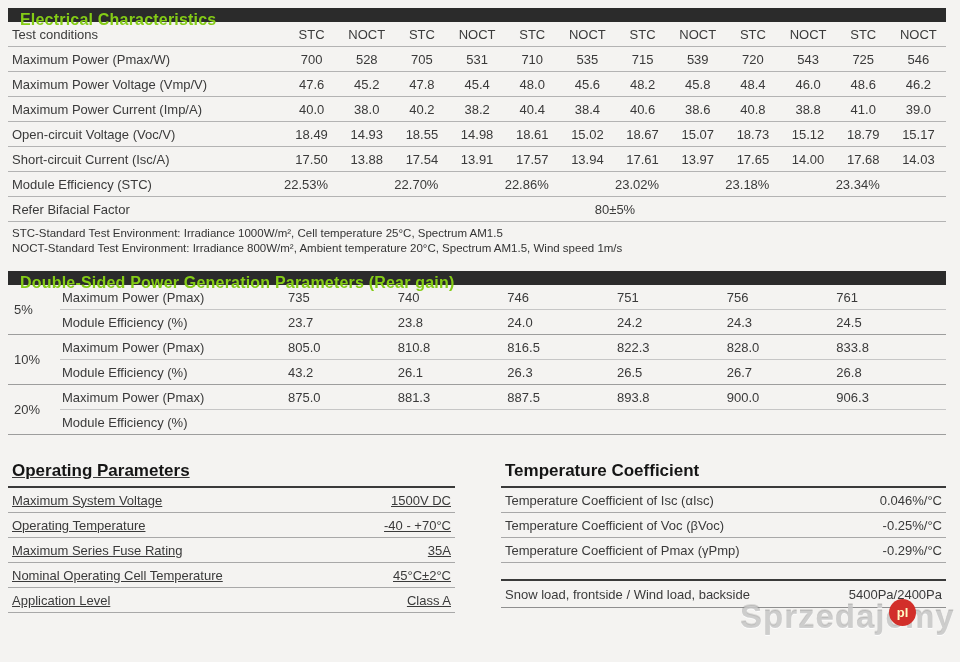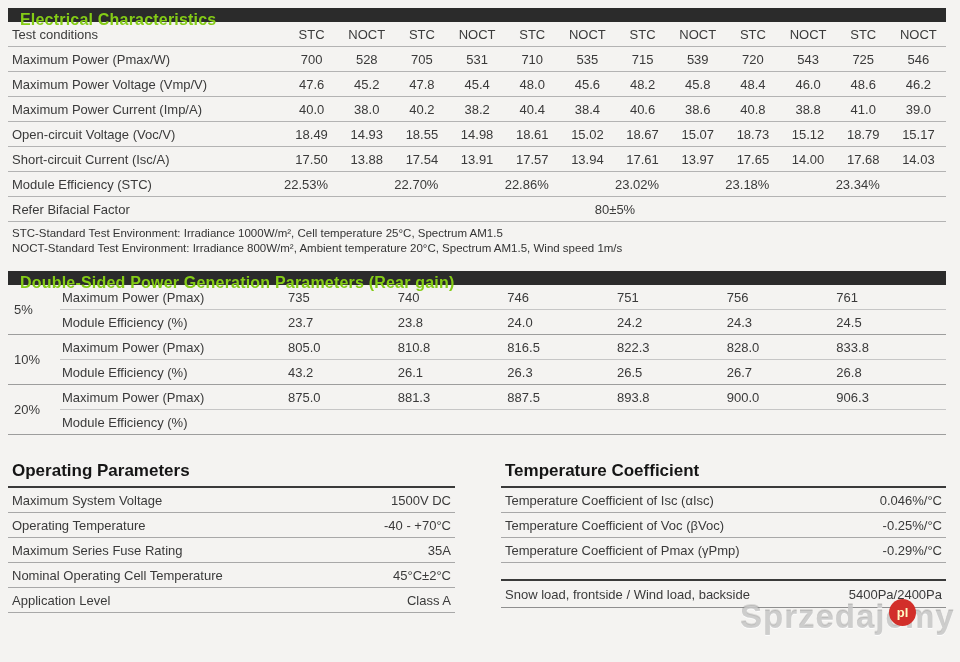--- a/index.html
+++ b/index.html
@@ -32,21 +32,21 @@
   .notes{font-size:11.5px;line-height:15px;padding:4px 0 6px 4px;color:#343434;}
   
   .group{display:flex;border-bottom:1px solid #9d9d9d;font-size:13px;}
   .gain{flex:0 0 46px;display:flex;align-items:center;padding-left:6px;}
   .gr{flex:1;}
   .grow{display:flex;align-items:center;height:24px;}
   .grow.first{border-bottom:1px solid #c6c6c6;}
   .sub{flex:0 0 226px;padding-left:2px;white-space:nowrap;}
   
   .bottom{display:flex;margin-top:26px;}
-  .opsec{width:447px;}
+  .opsec{width:447px;text-decoration:underline;}
   .mid-gap{width:46px;}
   .tcsec{width:445px;position:relative;}
   .sec-title{
     font-size:17px;font-weight:bold;color:#151515;
     padding:0 0 5px 4px;border-bottom:2px solid #3a3a3a;line-height:20px;
   }
   .brow{
     display:flex;justify-content:space-between;align-items:center;
     height:24px;border-bottom:1px solid #a8a8a8;font-size:13px;
     padding:0 4px;white-space:nowrap;

